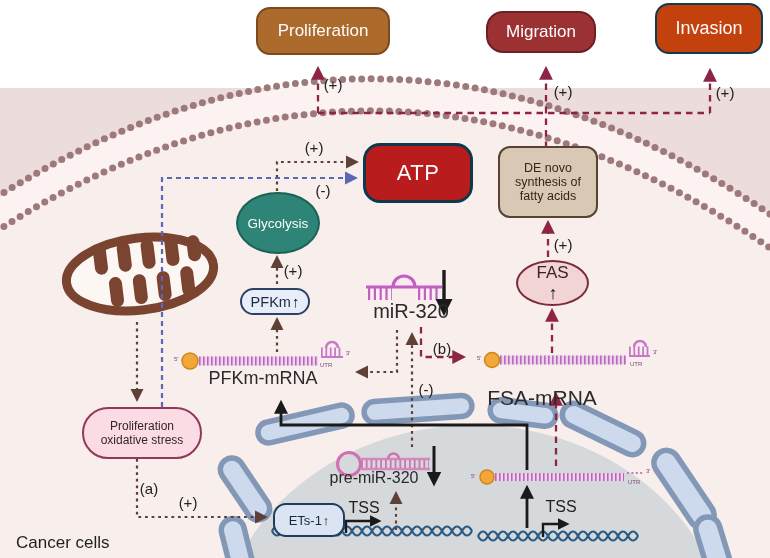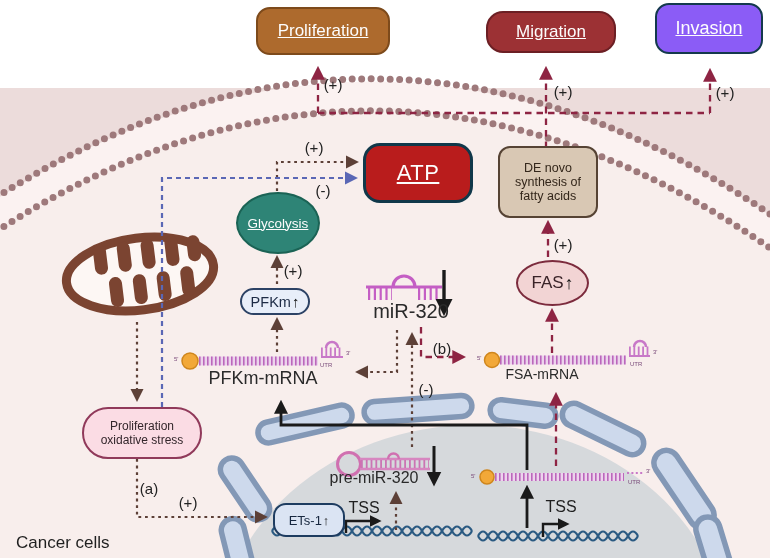--- a/index.html
+++ b/index.html
@@ -3,31 +3,31 @@
 <meta charset="utf-8">
 <style>
   html,body{margin:0;padding:0;background:#fff;}
   #stage{position:relative;width:770px;height:558px;overflow:hidden;background:#fff;
          font-family:"Liberation Sans",sans-serif;}
   #scene{position:absolute;left:0;top:0;}
   .lbl{position:absolute;display:flex;align-items:center;justify-content:center;
        text-align:center;color:#262626;line-height:1.15;}
   .node{position:absolute;display:flex;align-items:center;justify-content:center;
         text-align:center;box-sizing:border-box;}
-  .white{color:#fdfdfd;text-decoration:underline;}
+  .white{color:#fdfdfd;}
   .uparr{font-weight:bold;color:#111;margin-left:1px;}
   .tiny{position:absolute;font-size:6px;color:#7a4b7a;line-height:1;}
   .sign{font-size:15px;color:#222;}
   .box-prolif{left:256px;top:7px;width:134px;height:48px;border:2.5px solid #7d4a1b;border-radius:14px;font-size:17px;}
-  .box-migr{left:486px;top:11px;width:130px;height:42px;border:2.5px solid #6c1f24;border-radius:17px;font-size:17px;}
+  .box-migr{left:486px;top:11px;width:110px;height:42px;border:2.5px solid #6c1f24;border-radius:17px;font-size:17px;}
   .box-inv{left:655px;top:3px;width:108px;height:51px;border:2.5px solid #14394d;border-radius:14px;font-size:18px;}
   .box-atp{left:363px;top:143px;width:110px;height:60px;border:3px solid #10384a;border-radius:17px;font-size:22px;letter-spacing:.5px;}
   .ell-gly{left:236px;top:192px;width:84px;height:62px;border:2.5px solid #1b6355;border-radius:50%;font-size:13.5px;}
   .box-denovo{left:498px;top:146px;width:100px;height:72px;border:2px solid #564334;border-radius:12px;font-size:12.5px;color:#33261a;padding:2px 6px;}
-  .ell-fas{left:516px;top:260px;width:73px;height:46px;border:2px solid #7c2b3d;border-radius:50%;font-size:17px;color:#3a2328;}
+  .ell-fas{left:516px;top:260px;width:73px;height:46px;border:2px solid #7c2b3d;border-radius:50%;font-size:17px;color:#3a2328;flex-direction:column;}
   .box-pfkm{left:240px;top:288px;width:70px;height:27px;border:2px solid #2c4265;border-radius:14px;font-size:14.5px;color:#1d2b45;}
   .box-stress{left:82px;top:407px;width:120px;height:52px;border:2px solid #90395a;border-radius:26px;font-size:12px;color:#33262b;padding:0 8px;}
   .pill-ets{left:273px;top:503px;width:72px;height:34px;border:2px solid #1e3c60;border-radius:13px;font-size:13px;color:#17273f;}
 </style>
 </head>
 <body>
 
 <div id="stage">
 
 <svg id="scene" width="770" height="558" viewBox="0 0 770 558">
@@ -164,42 +164,42 @@
   <g stroke="#1a1a1a" fill="none">
     <path d="M527,470 L527,425 L281,425 L281,404" stroke-width="2.8" marker-end="url(#ah-black)"></path>
     <path d="M527,528 L527,489" stroke-width="2.8" marker-end="url(#ah-black)"></path>
     <path d="M444,270 L444,311" stroke-width="3.4" marker-end="url(#ah-black)"></path>
     <path d="M434,446 L434,482" stroke-width="3" marker-end="url(#ah-black)"></path>
   </g>
 </svg>
 
 <div class="node white box-prolif" style="background-color: rgb(173, 106, 45);">Proliferation</div>
 <div class="node white box-migr" style="background-color: rgb(156, 49, 52);">Migration</div>
-<div class="node white box-inv" style="background-color: #8b5cf6; text-align: center;">Invasion</div>
+<div class="node white box-inv" style="background-color: #c2410c; text-align: center;">Invasion</div>
 <div class="node white box-atp" style="background-color: #b91c1c;">ATP</div>
 <div class="node white ell-gly" style="background-color: rgb(46, 132, 118);">Glycolysis</div>
 <div class="node box-denovo" style="background-color: rgb(217, 200, 180);">DE novo synthesis of fatty acids</div>
 
 <div class="node ell-fas" style="background-color: rgb(242, 212, 212);">
   <span>FAS</span>
       <span class="uparr" style="font-size:18px;">↑</span>
 </div>
 <div class="node box-pfkm" style="background-color: rgb(232, 238, 249);">
   <span>PFKm</span>
       <span class="uparr" style="font-size:15px;">↑</span>
 </div>
 <div class="node box-stress" style="background-color: rgb(251, 220, 228);">Proliferation oxidative stress</div>
 <div class="node pill-ets" style="background-color: rgb(219, 228, 243);">
   <span>ETs-1</span>
       <span class="uparr" style="font-size:13px;">↑</span>
 </div>
 
 <div class="lbl" style="left:368px;top:300px;width:86px;font-size:20px;color:#2a2a2a;">miR-320</div>
 <div class="lbl" style="left:198px;top:368px;width:130px;font-size:18px;color:#2a2a2a;">PFKm-mRNA</div>
-<div class="lbl" style="left:486px;top:366px;width:112px;font-size:14px;color:#2a2a2a;">FSA-mRNA</div>
+<div class="lbl" style="left:486px;top:386px;width:112px;font-size:21px;color:#2a2a2a;">FSA-mRNA</div>
 <div class="lbl" style="left:318px;top:469px;width:112px;font-size:16px;color:#2a2a2a;text-align:center;">pre-miR-320</div>
 <div class="lbl" style="left:340px;top:499px;width:48px;font-size:16px;color:#1f1f1f;">TSS</div>
 <div class="lbl" style="left:537px;top:498px;width:48px;font-size:16px;color:#1f1f1f;">TSS</div>
 <div class="lbl" style="left:16px;top:533px;width:120px;font-size:17px;color:#1f1f1f;justify-content:flex-start;">Cancer cells</div>
 
 <div class="lbl sign" style="left:318px;top:76px;width:30px;">(+)</div>
 <div class="lbl sign" style="left:548px;top:83px;width:30px;">(+)</div>
 <div class="lbl sign" style="left:710px;top:84px;width:30px;">(+)</div>
 <div class="lbl sign" style="left:548px;top:236px;width:30px;">(+)</div>
 <div class="lbl sign" style="left:299px;top:139px;width:30px;">(+)</div>

